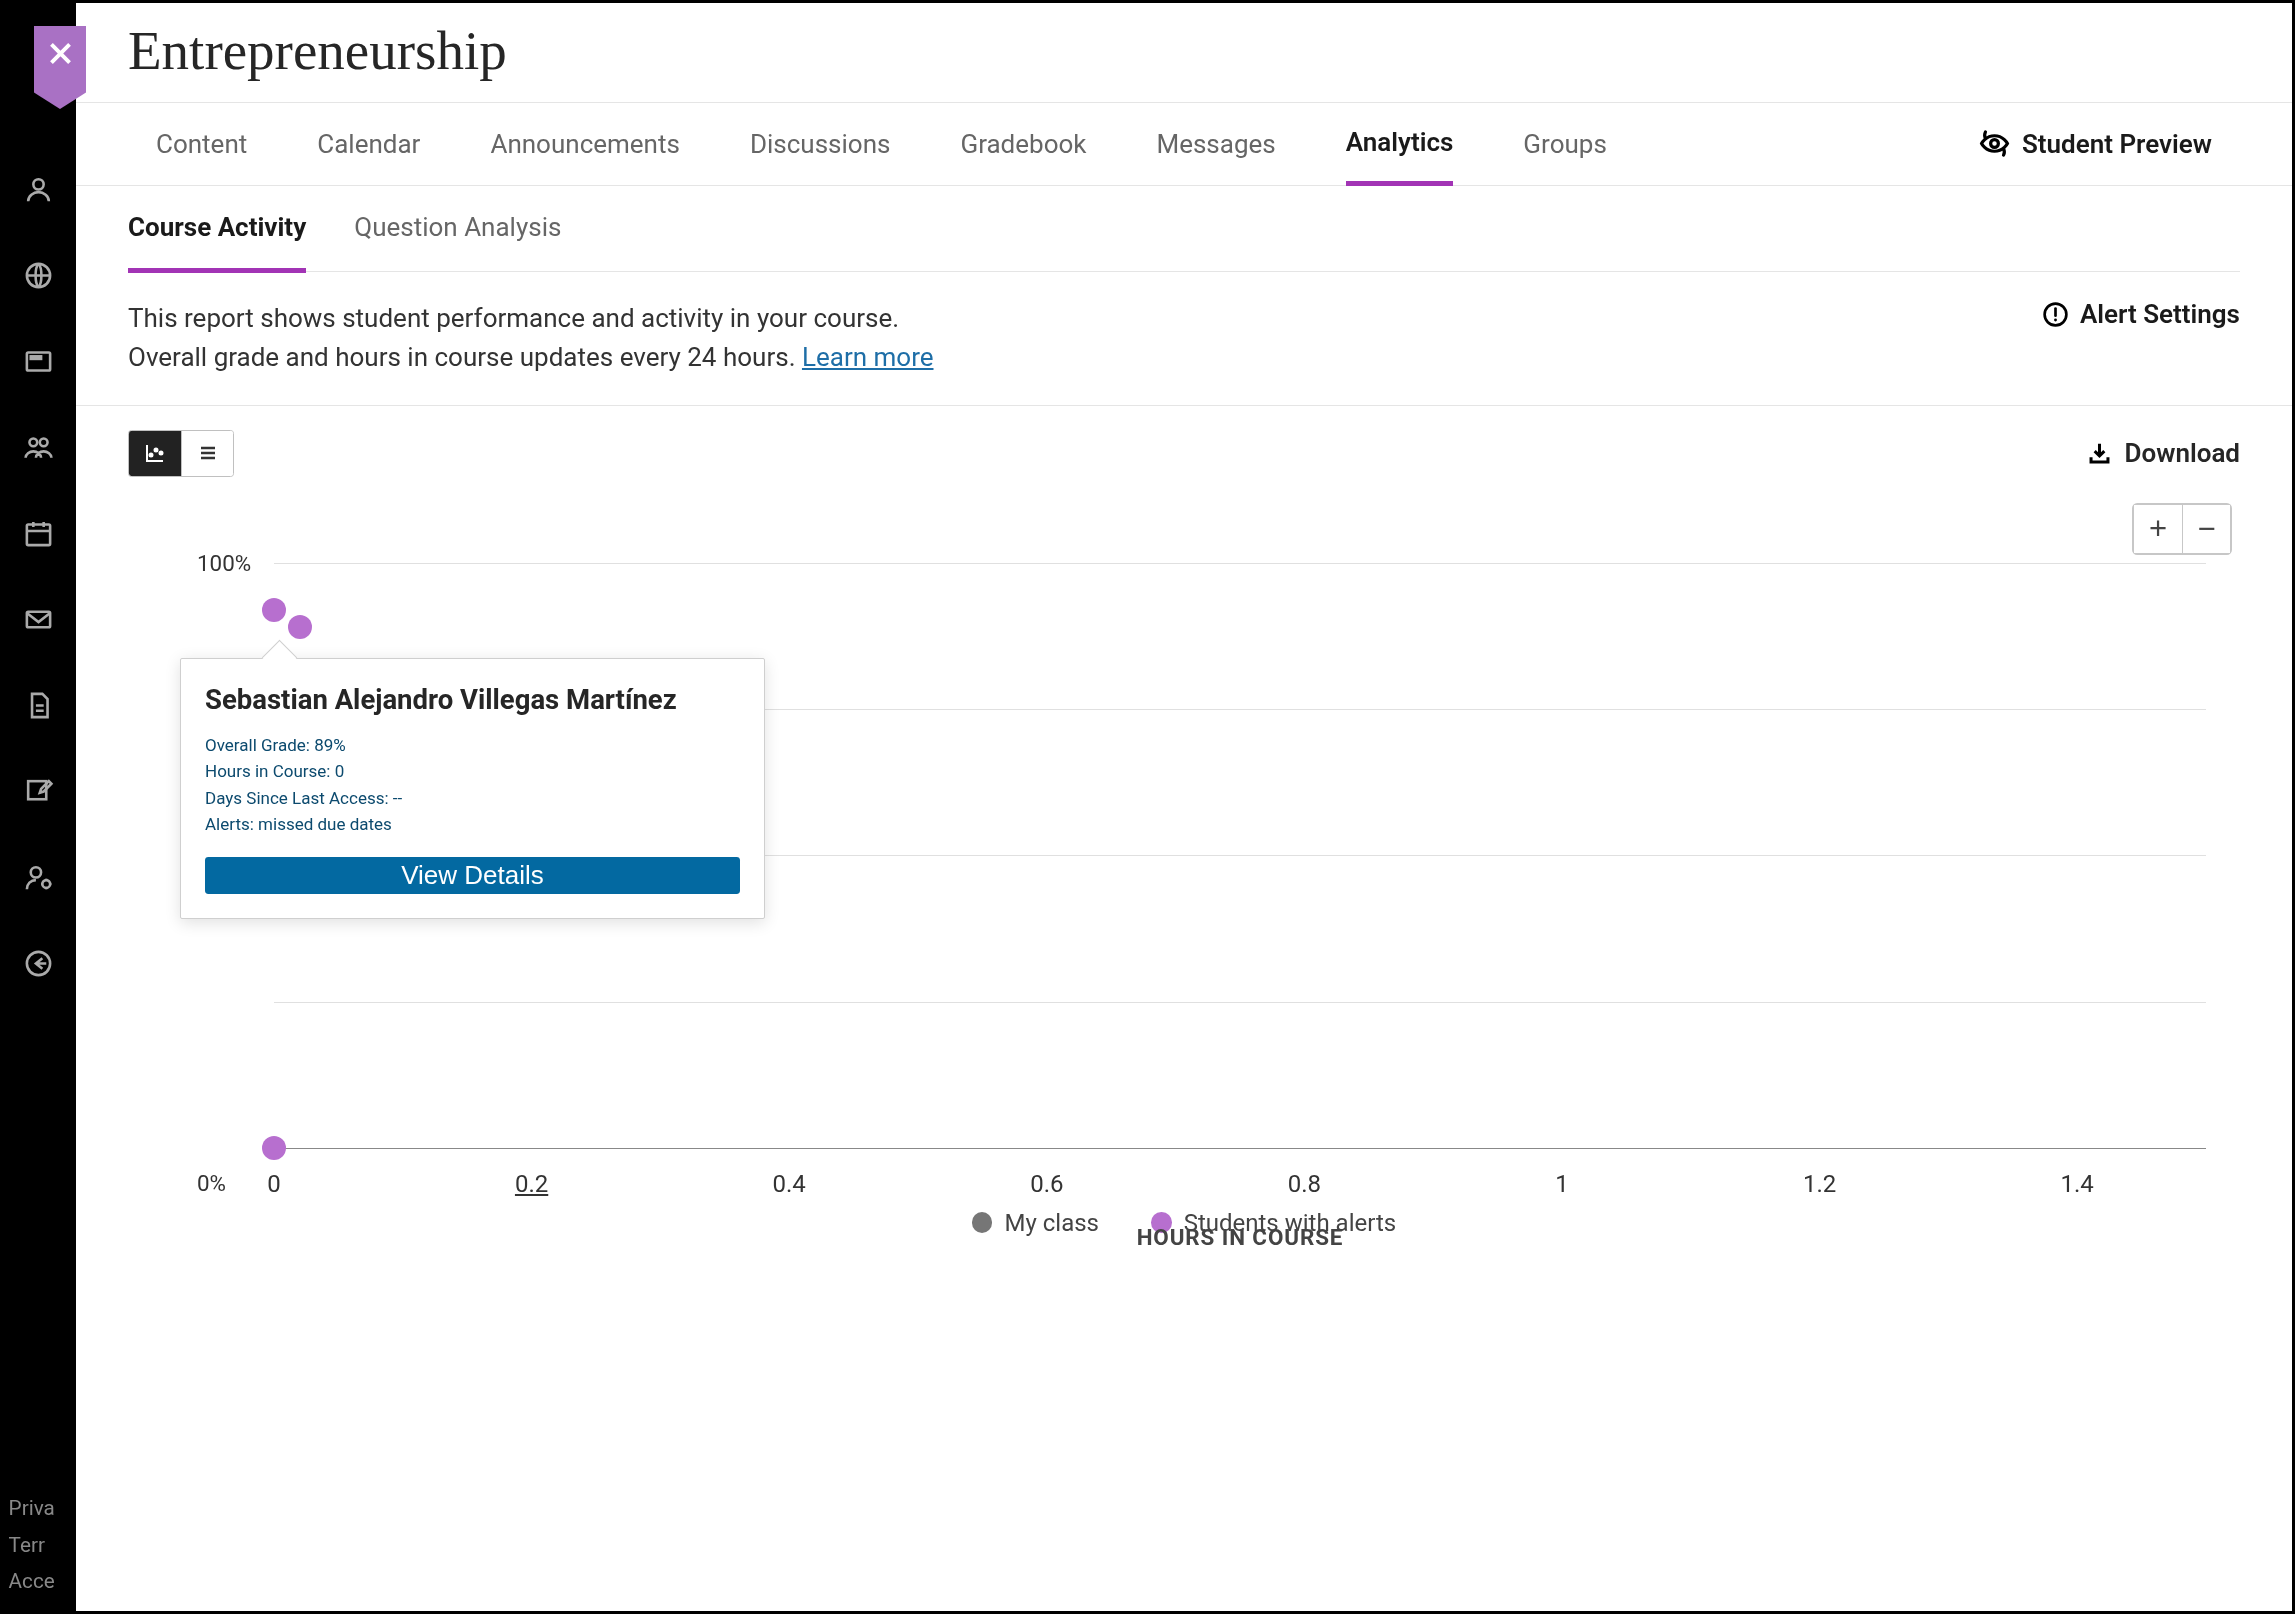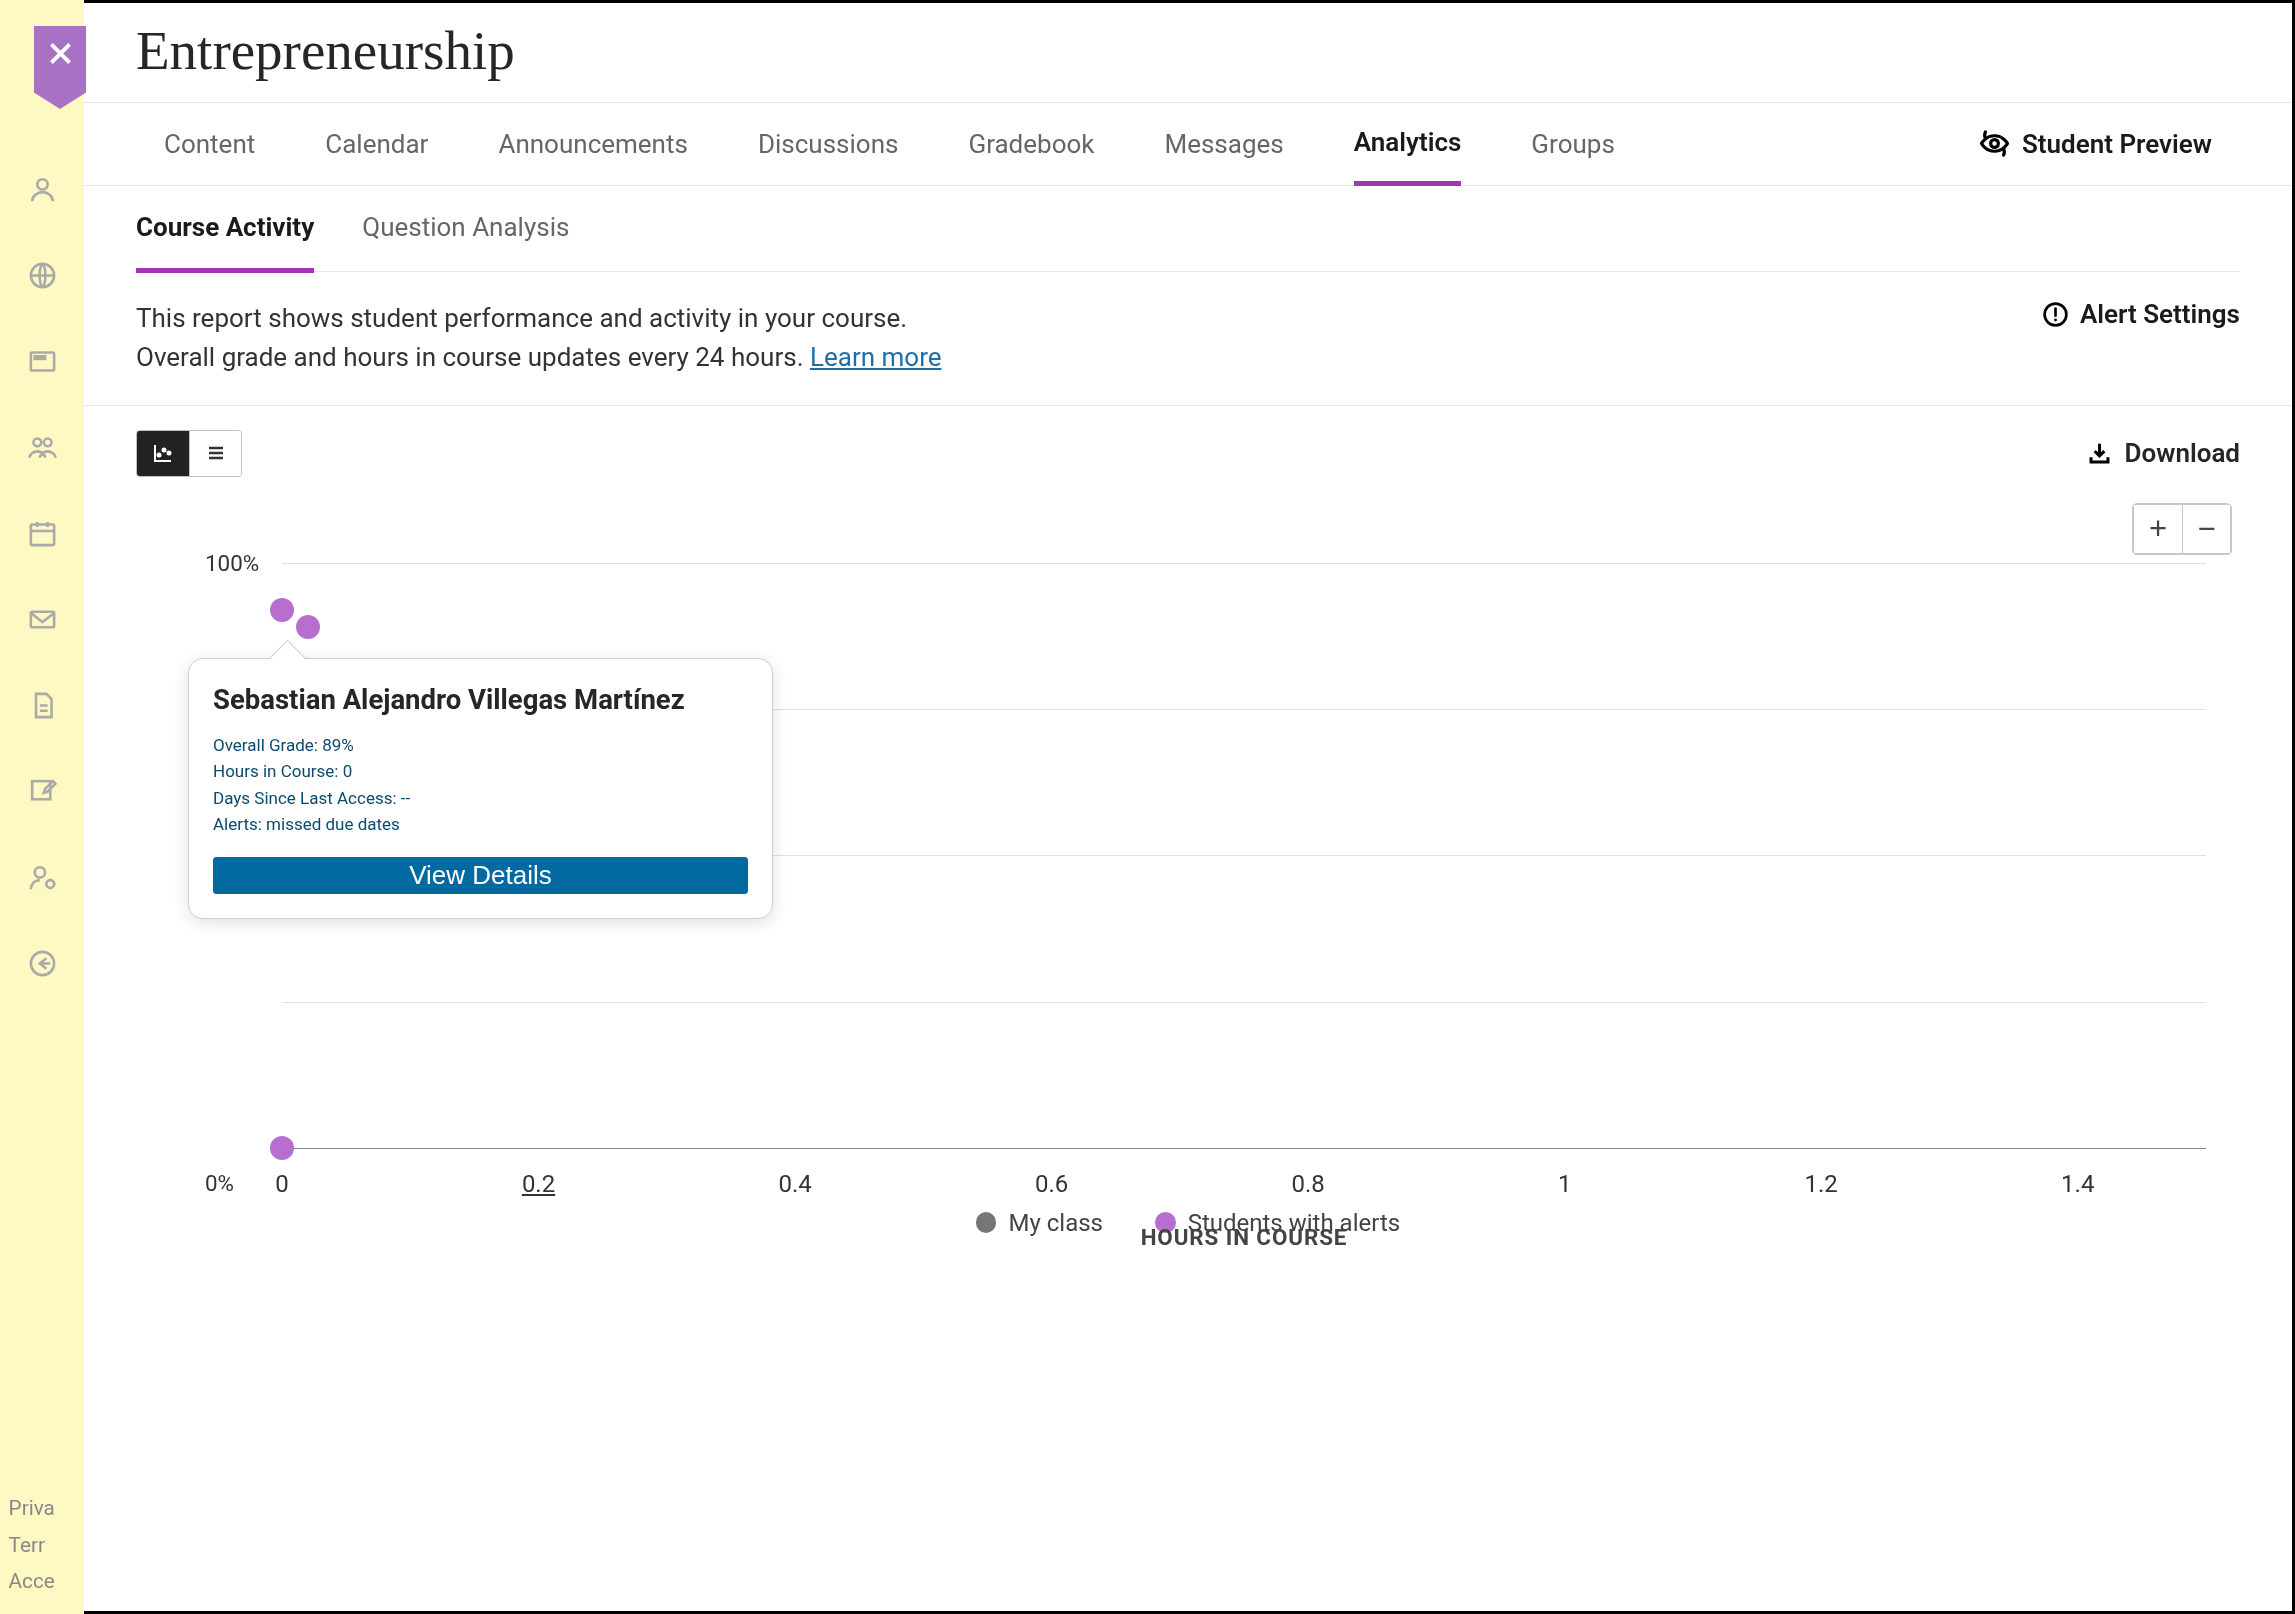--- a/index.html
+++ b/index.html
@@ -1,21 +1,21 @@
 <!DOCTYPE html>
 <html style="font-size:13.8px"><head>
 <meta charset="utf-8">
 <style>
   * { box-sizing: border-box; margin: 0; padding: 0; }
   html, body { width: 100%; height: 100%; font-family: -apple-system, BlinkMacSystemFont, "Segoe UI", Roboto, "Helvetica Neue", Arial, sans-serif; }
   body { display: flex; background: #fff; font-size: 24px; color: #262626; }
 
   
   .left-rail {
-    width: 84px; background: #fef9c3; color: #aaa; display: flex; flex-direction: column; align-items: center; padding-top: 172px; flex-shrink: 0; height: 100vh; position: relative;
+    width: 76px; background: #000000; color: #aaa; display: flex; flex-direction: column; align-items: center; padding-top: 172px; flex-shrink: 0; height: 100vh; position: relative;
   }
   .left-rail .rail-item { width: 34px; height: 34px; margin-bottom: 52px; display:flex; align-items:center; justify-content:center; }
   .left-rail .rail-item svg { width: 31px; height: 31px; stroke: #aaa; fill: none; stroke-width: 2; }
   .rail-footer { position: absolute; bottom: 17px; left: 8.6px; font-size: 20.7px; color: #888; line-height: 1.5; }
   .rail-footer div { margin-top: 5.2px; }
 
   
   .close-tab { position: absolute; top: 26px; left: 34px; width: 52px; height: 83px; background: #a971c4; display:flex; align-items:flex-start; justify-content:center; padding-top:12px; clip-path: polygon(0 0, 100% 0, 100% 80%, 50% 100%, 0 80%); z-index: 20; }
   .close-tab svg { width: 31px; height: 31px; stroke: #fff; stroke-width: 3; }
 
@@ -65,21 +65,21 @@
   .plot-area { position:absolute; left: 146px; right: 34px; top: 0; bottom: 34px; border-bottom: 1.7px solid #888; }
   .grid-line { position:absolute; left:0; right:0; border-top: 1.7px solid #e0e0e0; }
   .y-label { position:absolute; left: 69px; font-size:22.4px; color:#333; transform: translateY(-50%); }
   .x-tick { position:absolute; bottom:-50px; font-size:24px; color:#333; transform: translateX(-50%); }
   .x-axis-title { position:absolute; bottom:-102px; left:50%; transform:translateX(-50%); font-size:22.4px; font-weight:700; letter-spacing:0.9px; color:#444; }
 
   .point { position:absolute; width:24px; height:24px; border-radius:50%; transform:translate(-50%,-50%); }
   .point.alert { background:#b76fcf; }
 
   
-  .tooltip { position:absolute; background:#fff; border:1.7px solid #cfcfcf; border-radius:15px; width: 585px; padding: 22.4px 24px 24px 24px; box-shadow: 0 3.4px 15.5px rgba(0,0,0,0.12); z-index:10; }
+  .tooltip { position:absolute; background:#fff; border:1.7px solid #cfcfcf; border-radius:2px; width: 585px; padding: 22.4px 24px 24px 24px; box-shadow: 0 3.4px 15.5px rgba(0,0,0,0.12); z-index:10; }
   .tooltip::before { content:""; position:absolute; top:-13.8px; left:86px; width:24px; height:24px; background:#fff; border-left:1.7px solid #cfcfcf; border-top:1.7px solid #cfcfcf; transform: rotate(45deg); }
   .tooltip .tt-name { font-size:27.5px; font-weight:700; line-height:1.35; margin-bottom:13.8px; }
   .tooltip .tt-row { font-size:17px; color:#0c4a6e; line-height:1.55; }
   .tooltip .tt-btn { margin-top:19px; width:100%; background:#0369a1; color:#fff; border:none; padding:3px 0; font-size:26px; border-radius:3.4px; cursor:pointer; }
 
   
   .legend { display:flex; justify-content:center; gap:52px; padding: 26px 0 0 0; font-size:24px; color:#444; }
   .legend-item { display:flex; align-items:center; gap:12px; }
   .legend-dot { width:20.7px; height:20.7px; border-radius:50%; }
 </style>

